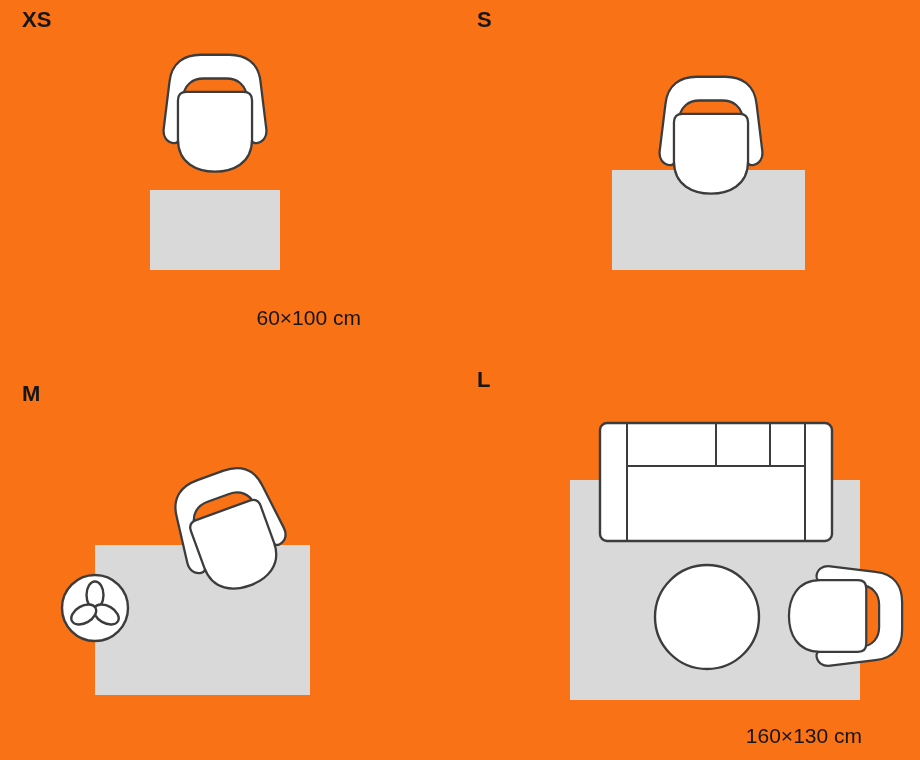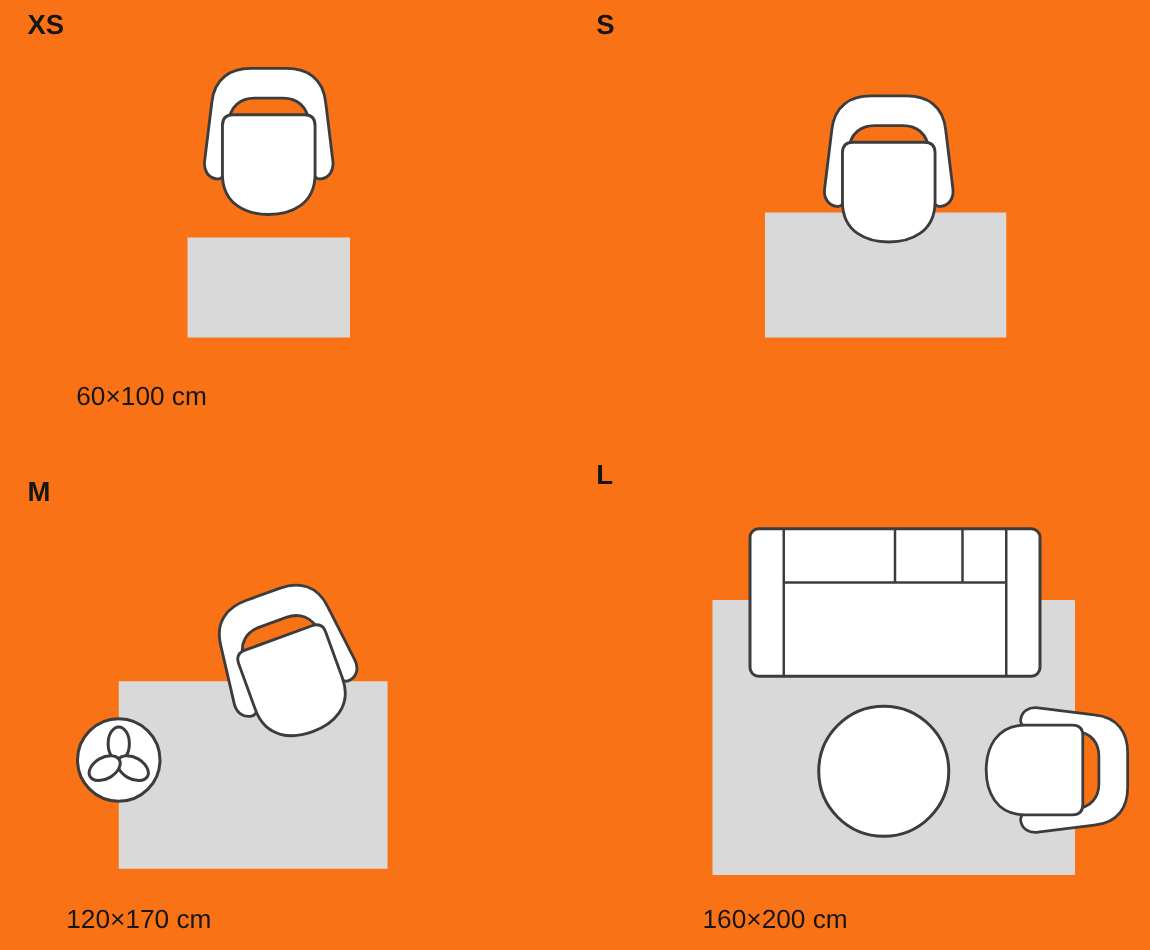--- a/index.html
+++ b/index.html
@@ -2,21 +2,21 @@
 <html style="--rug: #d9d9d9; --outline: #3c3c3c; --text: #161616;"><head>
 <meta charset="utf-8">
 <style>
   :root{ --rug:#d9d9d9; --outline:#3c3c3c; --text:#161616; }
   *{margin:0;padding:0;box-sizing:border-box;}
   html,body{background:#ffffff;}
   body{width:920px;height:760px;font-family:"Liberation Sans",sans-serif;}
   .stage{position:relative;width:920px;height:760px;overflow:hidden;background:#f97316;}
   .layer{position:absolute;left:0;top:0;}
   .size-label{position:absolute;font-size:22px;font-weight:700;color:var(--text);line-height:1.1;}
-  .caption{position:absolute;width:300px;text-align:left;font-size:21px;font-weight:400;color:var(--text);}
+  .caption{position:absolute;width:300px;text-align:right;font-size:21px;font-weight:400;color:var(--text);}
   .outline{fill:#ffffff;stroke:var(--outline);stroke-width:2.4;stroke-linejoin:round;}
   .line{fill:none;stroke:var(--outline);stroke-width:2;}
   .rug{fill:var(--rug);}
 </style>
 </head>
 <body>
 
 <div class="stage">
 
   <svg class="layer" width="920" height="760" viewBox="0 0 920 760" aria-hidden="true">
@@ -69,15 +69,14 @@
       <use href="#armchair" transform="translate(846,616) rotate(90) scale(0.92) translate(-60,-66)"></use>
     </g>
   </svg>
 
   <div class="size-label" style="left:22px;top:8px">XS</div>
   <div class="size-label" style="left:477px;top:8px">S</div>
   <div class="size-label" style="left:22px;top:382px">M</div>
   <div class="size-label" style="left:477px;top:368px">L</div>
 
   <div class="caption" style="left:61px;top:306px">60×100 cm</div>
-  <div class="caption" style="left:53px;top:724px">120×170 cm</div>
-  <div class="caption" style="left:562px;top:724px">160×200 cm</div>
+  <div class="caption" style="left:562px;top:724px">160×130 cm</div>
 </div>
 
 </body></html>

